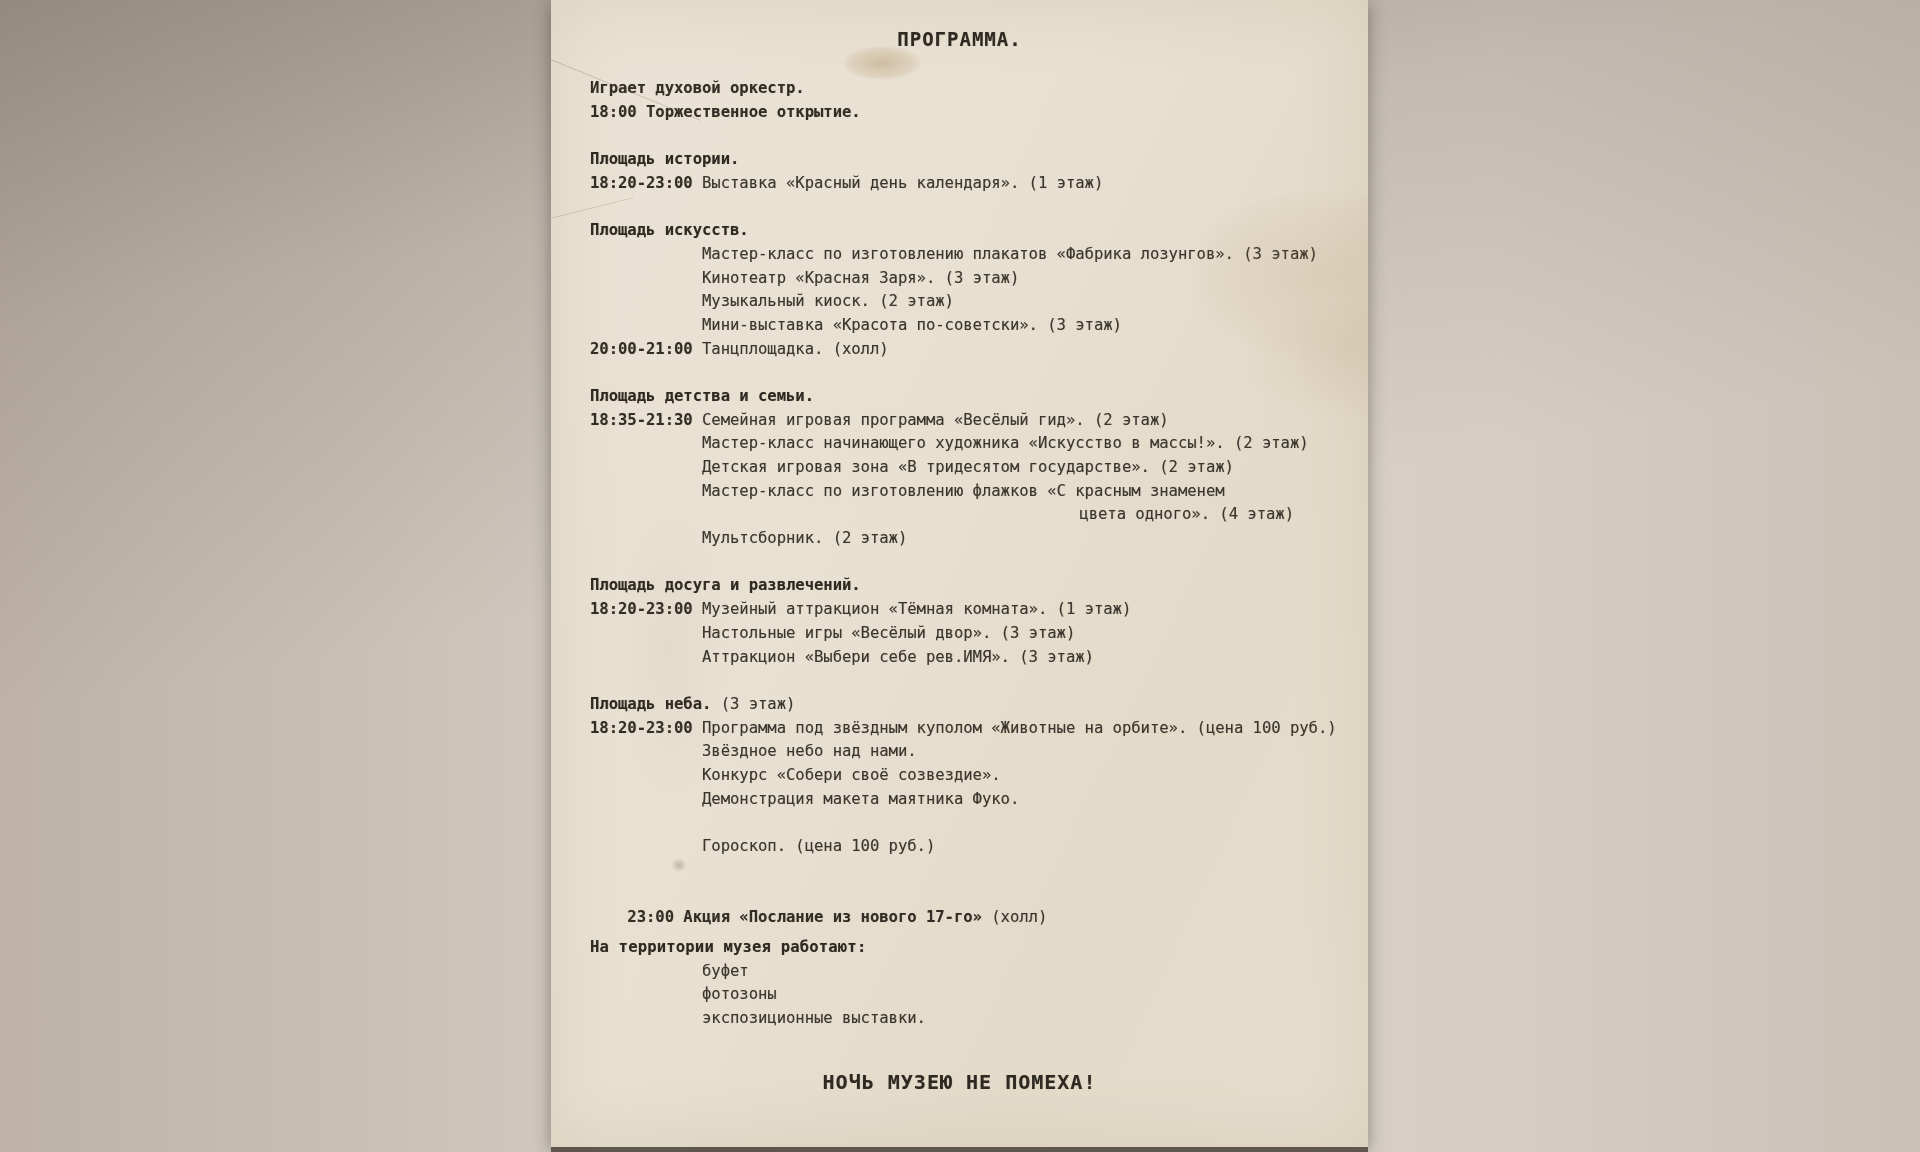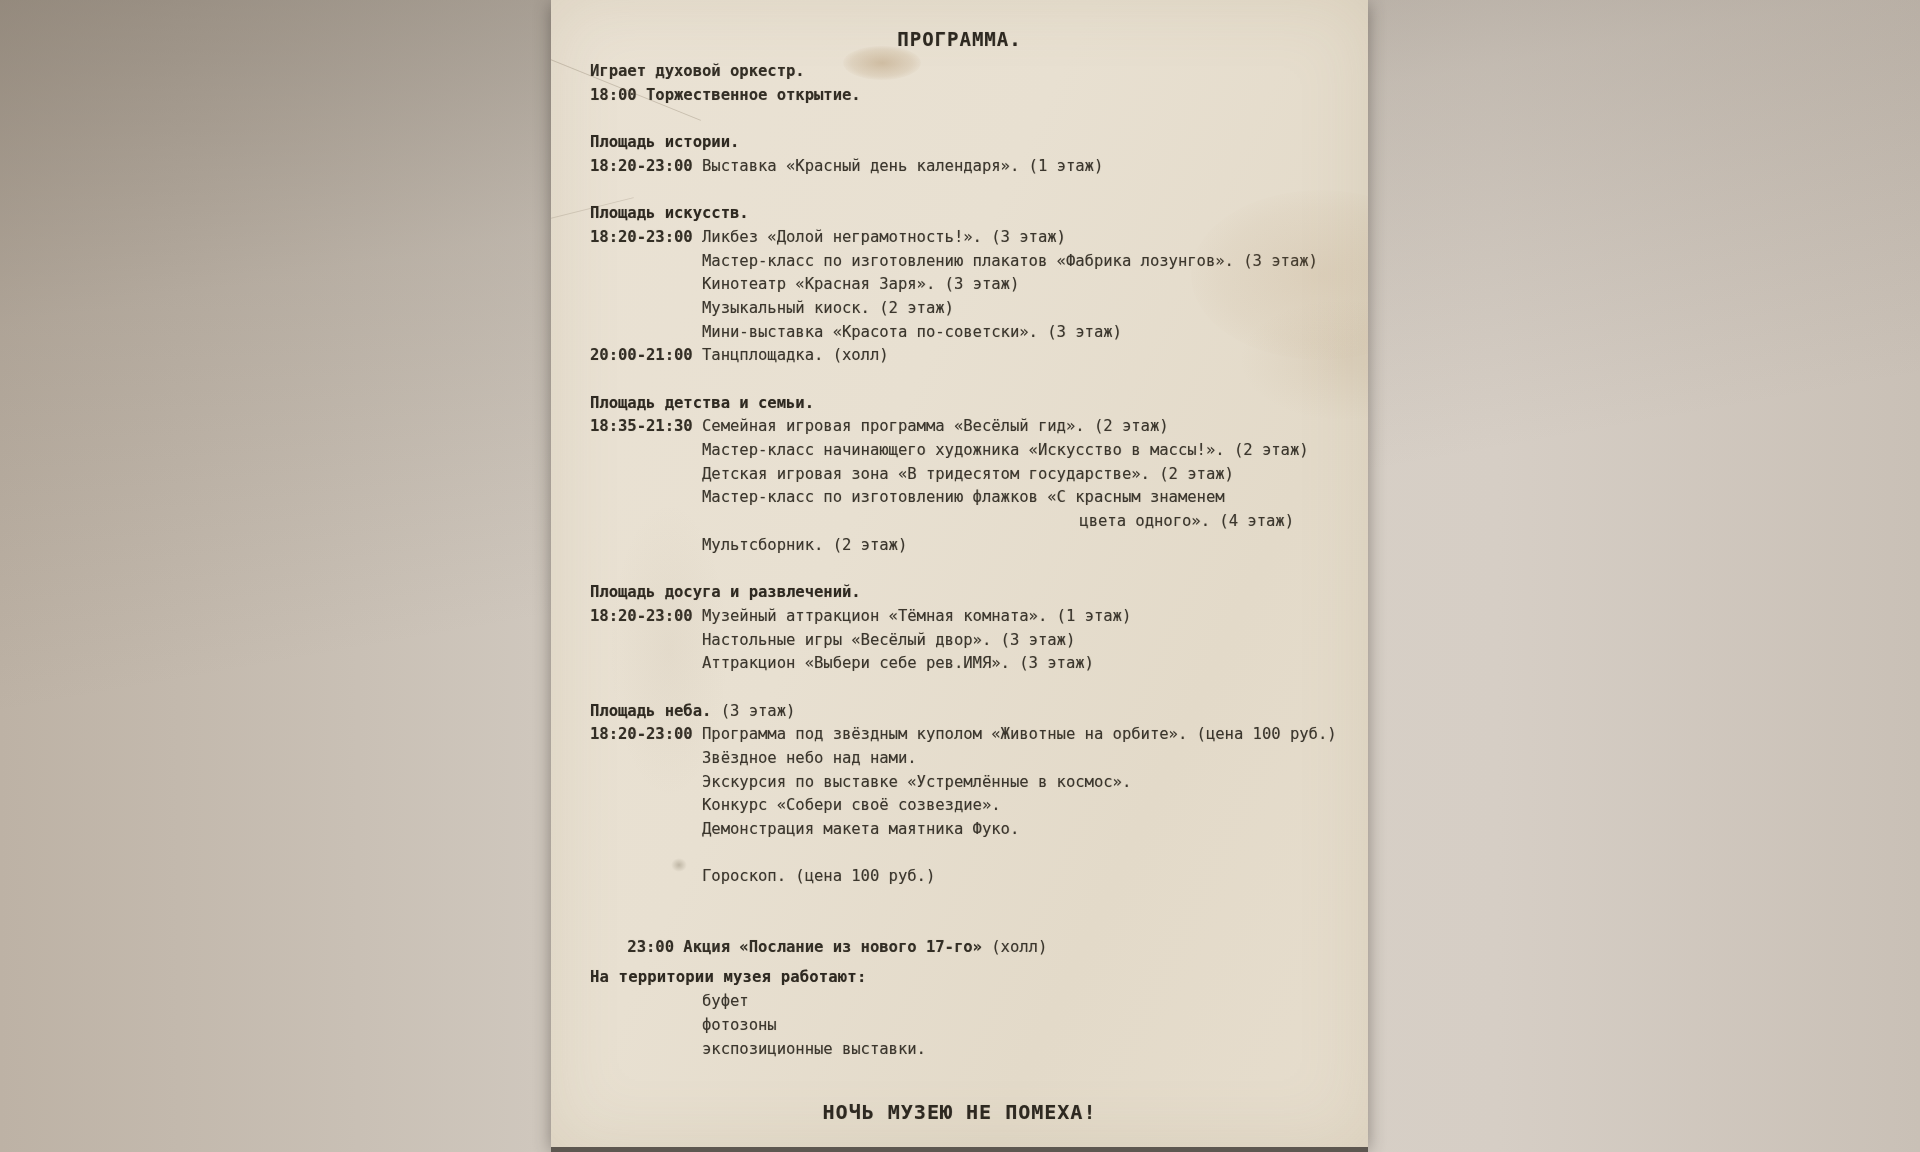--- a/index.html
+++ b/index.html
@@ -30,21 +30,21 @@
   .stain.s5{left:58px;top:500px;width:120px;height:300px;
     background:radial-gradient(ellipse at center, rgba(140,120,90,0.06) 0%, rgba(140,120,90,0) 70%);border-radius:50%;}
   .crease{position:absolute;left:-14px;top:88px;width:170px;height:1px;
     background:rgba(110,96,76,0.28);transform:rotate(22deg);}
   .crease2{position:absolute;left:-6px;top:208px;width:90px;height:1px;
     background:rgba(110,96,76,0.20);transform:rotate(-14deg);}
   .page-bottom-edge{position:absolute;left:551px;top:1147px;width:817px;height:5px;
     background:#5d5750;}
   .title{margin-top:26px;height:26px;line-height:26px;text-align:center;
     font-size:19px;font-weight:bold;letter-spacing:1px;color:#2e2921;}
-  .intro{margin-top:8px;}
+  .intro{margin-top:25px;}
   .intro .row{font-weight:bold;color:#332e25;}
   .row{height:23.7px;line-height:23.7px;white-space:pre;}
   .row .time{font-weight:bold;color:#332e25;}
   .row.right{text-align:right;padding-right:35px;}
   .row.gap{margin-top:23.7px;}
   .section{margin-top:23.7px;}
   .heading{height:23.7px;line-height:23.7px;white-space:pre;
     font-weight:bold;color:#2e2921;}
   .heading .hs{font-weight:normal;color:#3b362d;}
   .action{margin-top:23.7px;}
@@ -73,21 +73,20 @@
       <div class="row">18:00 Торжественное открытие.</div>
     </div>
 
   <div id="sections">
       <div class="section">
         <div class="heading"><span class="hb">Площадь истории.</span></div>
         <div class="row"><span class="time">18:20-23:00 </span><span class="txt">Выставка «Красный день календаря». (1 этаж)</span></div>
       </div>
       <div class="section">
         <div class="heading"><span class="hb">Площадь искусств.</span></div>
-        <div class="row"><span class="time">18:20-23:00 </span><span class="txt">Ликбез «Долой неграмотность!». (3 этаж)</span></div>
         <div class="row"><span class="time">            </span><span class="txt">Мастер-класс по изготовлению плакатов «Фабрика лозунгов». (3 этаж)</span></div>
         <div class="row"><span class="time">            </span><span class="txt">Кинотеатр «Красная Заря». (3 этаж)</span></div>
         <div class="row"><span class="time">            </span><span class="txt">Музыкальный киоск. (2 этаж)</span></div>
         <div class="row"><span class="time">            </span><span class="txt">Мини-выставка «Красота по-советски». (3 этаж)</span></div>
         <div class="row"><span class="time">20:00-21:00 </span><span class="txt">Танцплощадка. (холл)</span></div>
       </div>
       <div class="section">
         <div class="heading"><span class="hb">Площадь детства и семьи.</span></div>
         <div class="row"><span class="time">18:35-21:30 </span><span class="txt">Семейная игровая программа «Весёлый гид». (2 этаж)</span></div>
         <div class="row"><span class="time">            </span><span class="txt">Мастер-класс начинающего художника «Искусство в массы!». (2 этаж)</span></div>
@@ -99,21 +98,20 @@
       <div class="section">
         <div class="heading"><span class="hb">Площадь досуга и развлечений.</span></div>
         <div class="row"><span class="time">18:20-23:00 </span><span class="txt">Музейный аттракцион «Тёмная комната». (1 этаж)</span></div>
         <div class="row"><span class="time">            </span><span class="txt">Настольные игры «Весёлый двор». (3 этаж)</span></div>
         <div class="row"><span class="time">            </span><span class="txt">Аттракцион «Выбери себе рев.ИМЯ». (3 этаж)</span></div>
       </div>
       <div class="section">
         <div class="heading"><span class="hb">Площадь неба.</span><span class="hs"> (3 этаж)</span></div>
         <div class="row"><span class="time">18:20-23:00 </span><span class="txt">Программа под звёздным куполом «Животные на орбите». (цена 100 руб.)</span></div>
         <div class="row"><span class="time">            </span><span class="txt">Звёздное небо над нами.</span></div>
-        <div class="row"><span class="time">            </span><span class="txt">Экскурсия по выставке «Устремлённые в космос».</span></div>
         <div class="row"><span class="time">            </span><span class="txt">Конкурс «Собери своё созвездие».</span></div>
         <div class="row"><span class="time">            </span><span class="txt">Демонстрация макета маятника Фуко.</span></div>
         <div class="row gap"><span class="time">            </span><span class="txt">Гороскоп. (цена 100 руб.)</span></div>
       </div>
     </div>
 
   <div class="row action">
     <span class="main">23:00 Акция «Послание из нового 17-го»</span><span class="suffix"> (холл)</span>
   </div>
 

